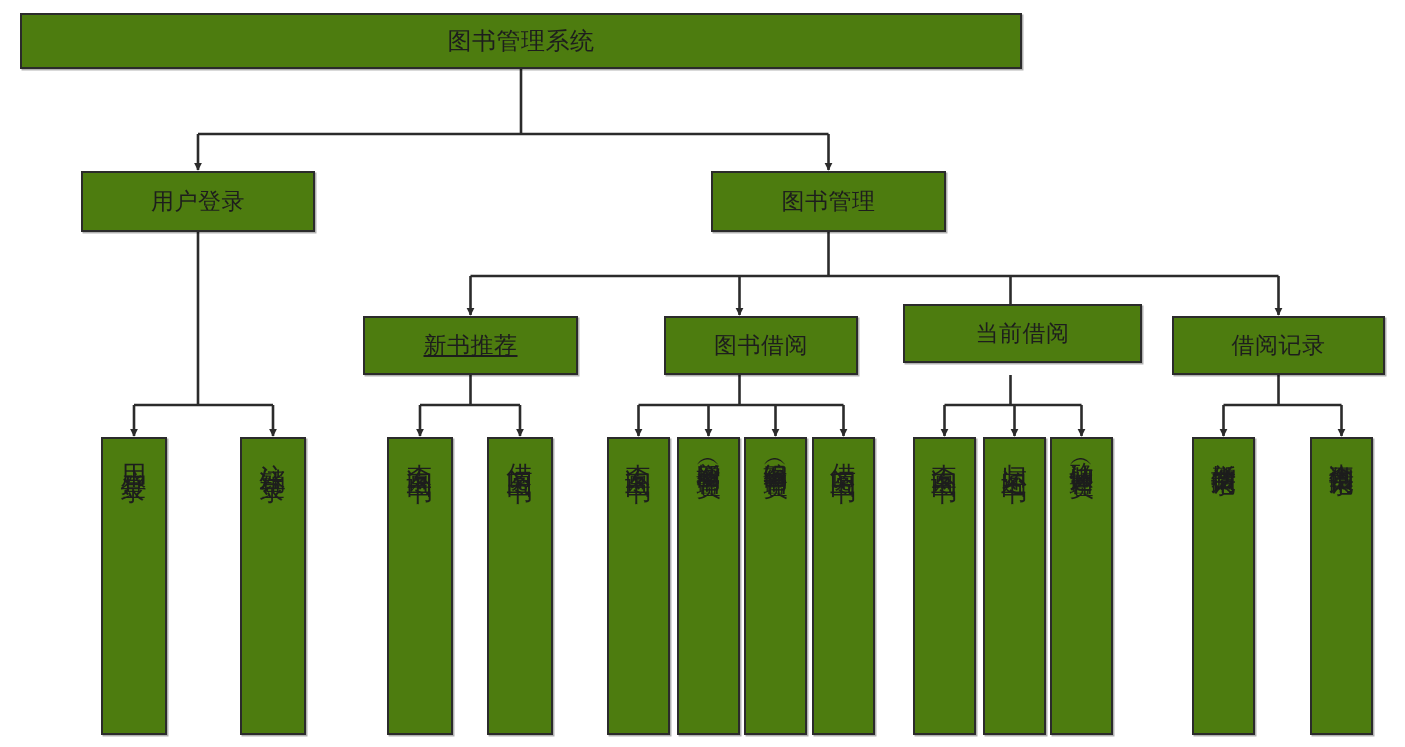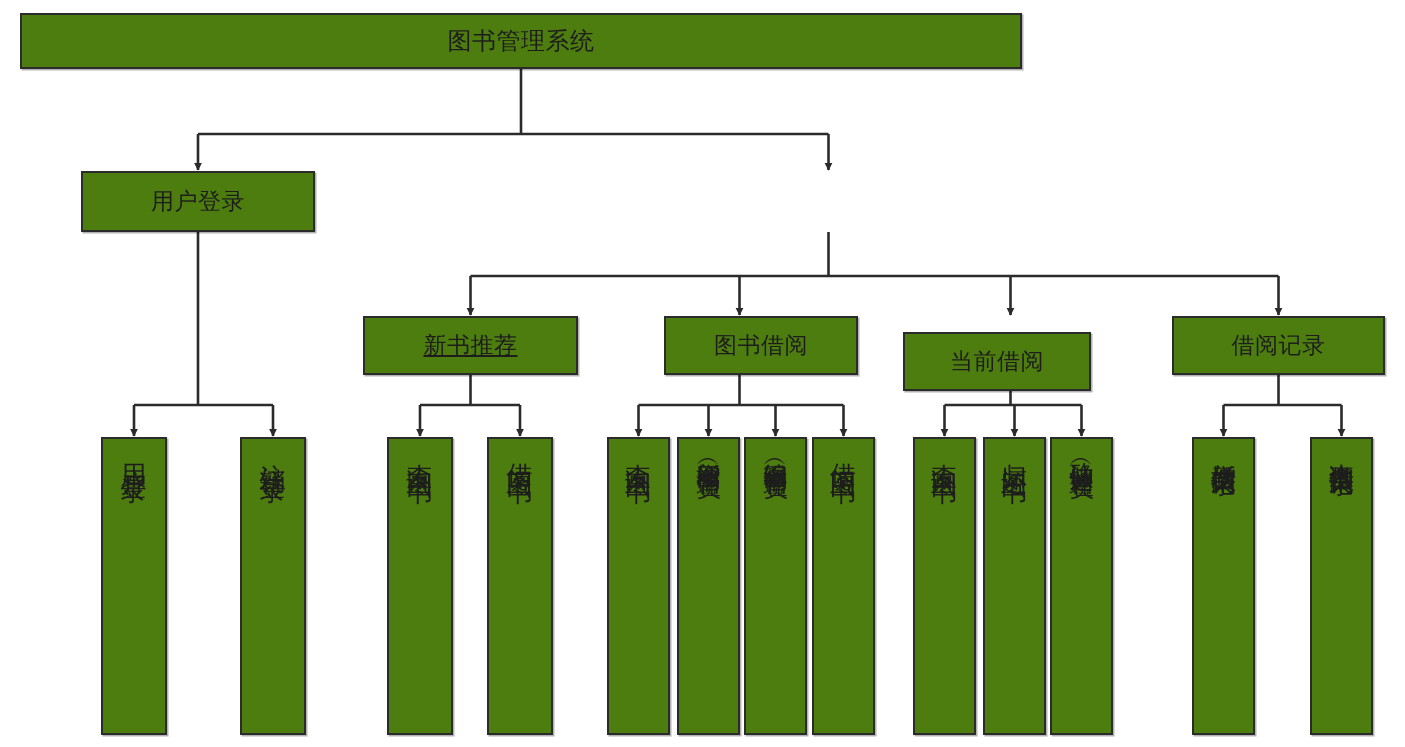--- a/index.html
+++ b/index.html
@@ -129,28 +129,31 @@
       </g>
   </svg>
 
   <div class="node root horiz" id="n-root" style="left: 20px; top: 13px; width: 1002px; height: 56px;">
     <span class="node-label">图书管理系统</span>
   </div>
 
   <div class="node horiz" id="n-user-login" style="left: 81px; top: 171px; width: 234px; height: 61px;">
     <span class="node-label">用户登录</span>
   </div>
+  <div class="node horiz" id="n-book-manage" style="left: 711px; top: 171px; width: 235px; height: 61px;">
+    <span class="node-label">图书管理</span>
+  </div>
 
   <div class="node horiz" id="n-new-book-rec" style="left: 363px; top: 316px; width: 215px; height: 59px; text-decoration: underline;">
     <span class="node-label">新书推荐</span>
   </div>
   <div class="node horiz" id="n-book-borrow" style="left: 664px; top: 316px; width: 194px; height: 59px;">
     <span class="node-label">图书借阅</span>
   </div>
-  <div class="node horiz" id="n-current-borrow" style="left: 903px; top: 332px; width: 188px; height: 59px;">
+  <div class="node horiz" id="n-current-borrow" style="left: 903px; top: 304px; width: 239px; height: 59px;">
     <span class="node-label">当前借阅</span>
   </div>
   <div class="node horiz" id="n-borrow-record" style="left: 1172px; top: 316px; width: 213px; height: 59px;">
     <span class="node-label">借阅记录</span>
   </div>
 
   <div class="node vert" id="n-leaf-user-login" style="left: 101px; top: 437px; width: 66px; height: 298px;">
     <span class="node-label" style="font-size: 26px;">用户登录</span>
   </div>
   <div class="node vert" id="n-leaf-user-logout" style="left: 240px; top: 437px; width: 66px; height: 298px;">

